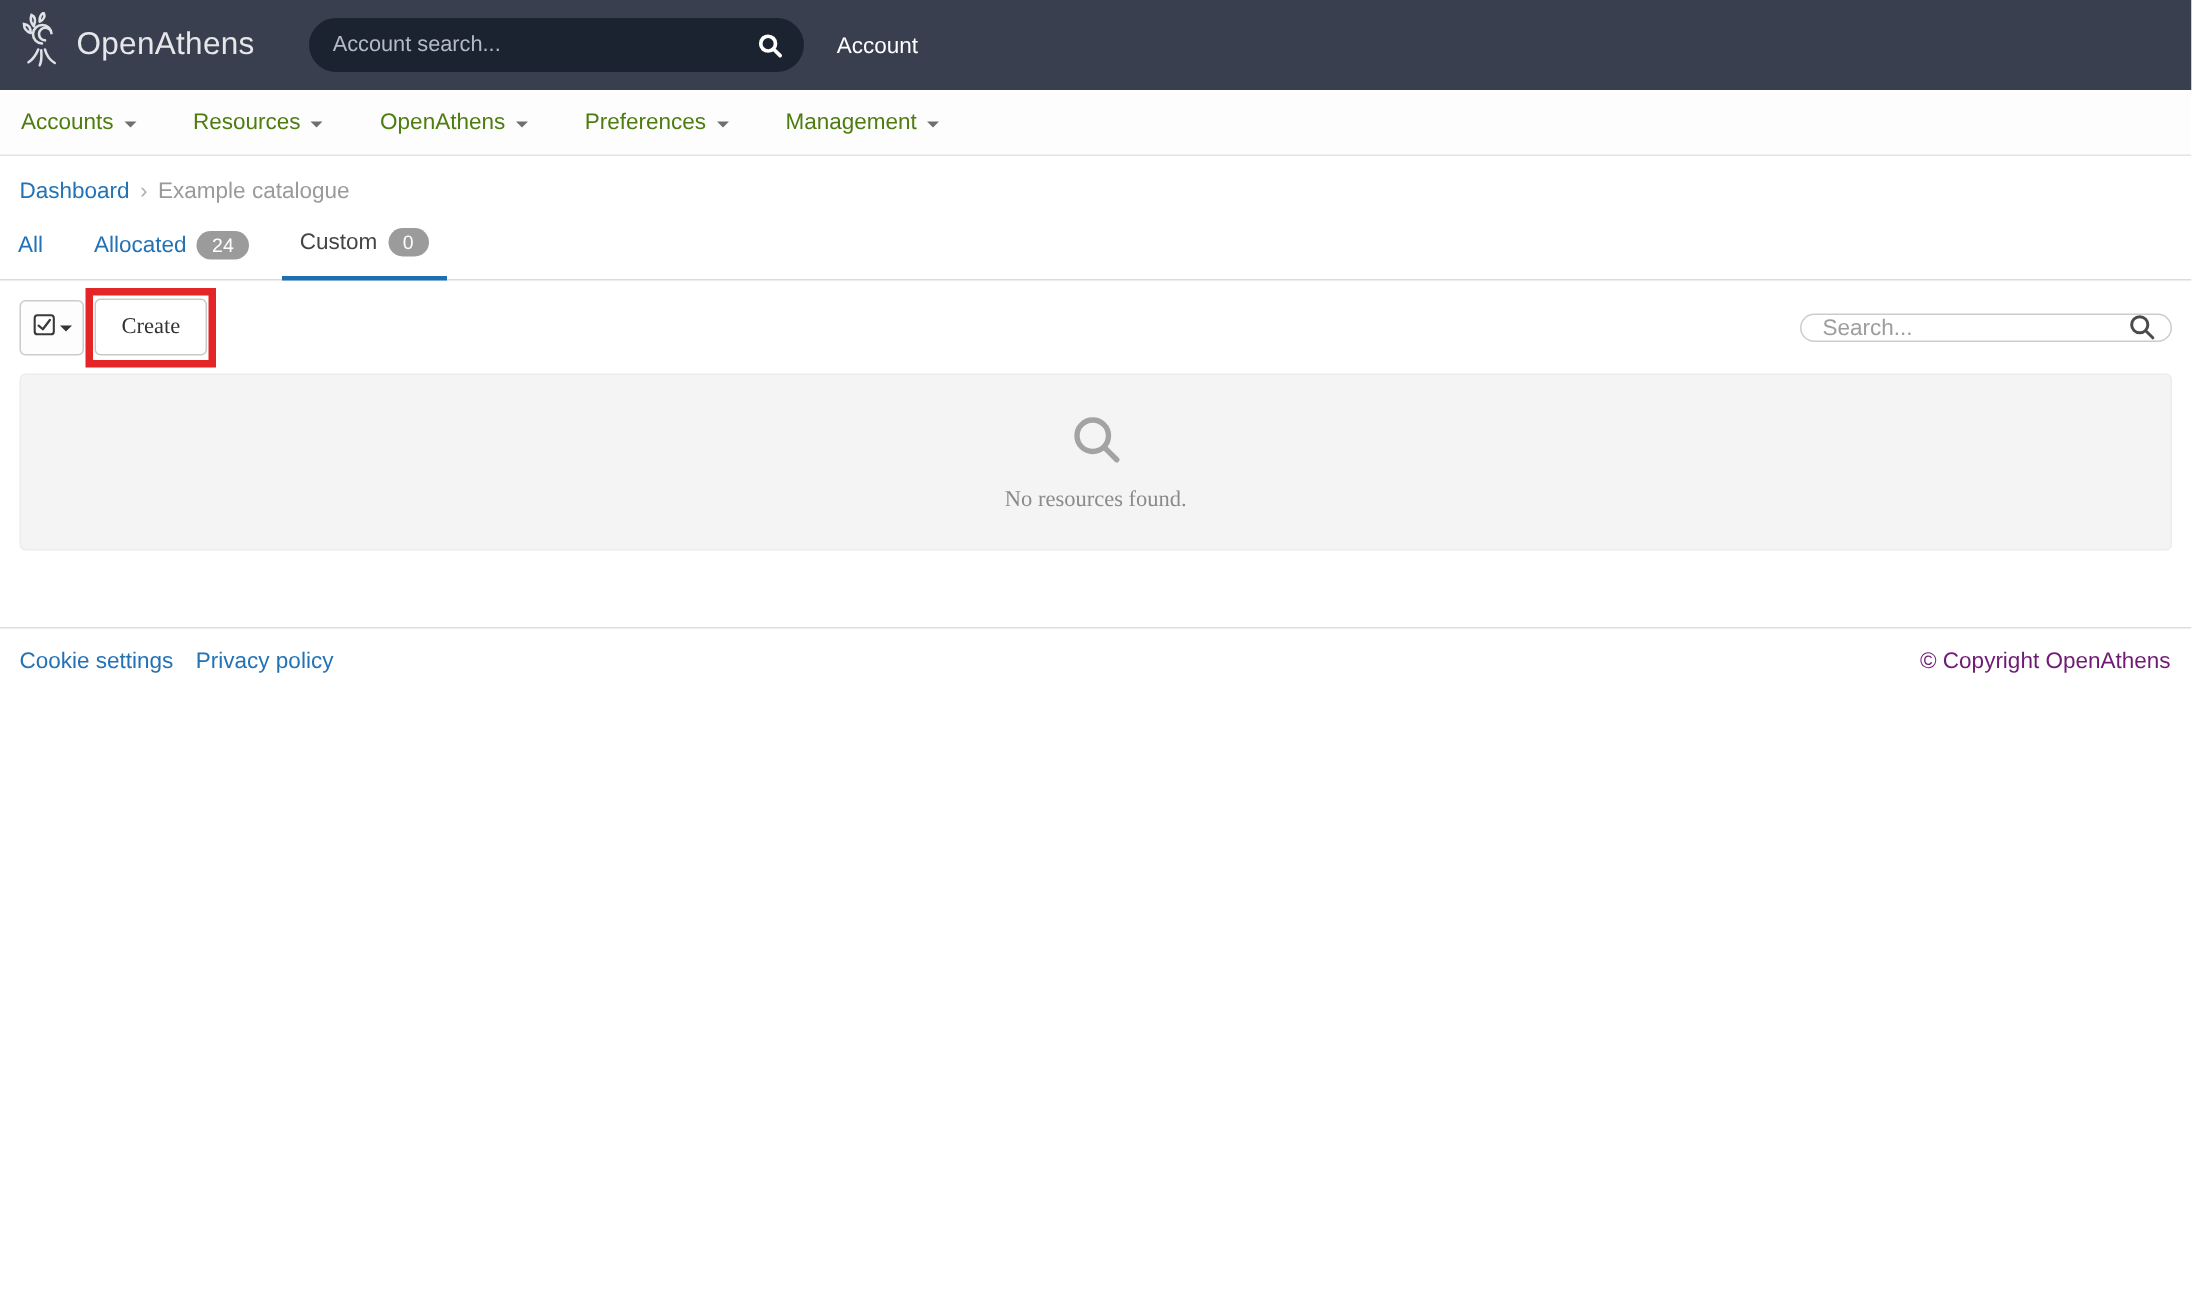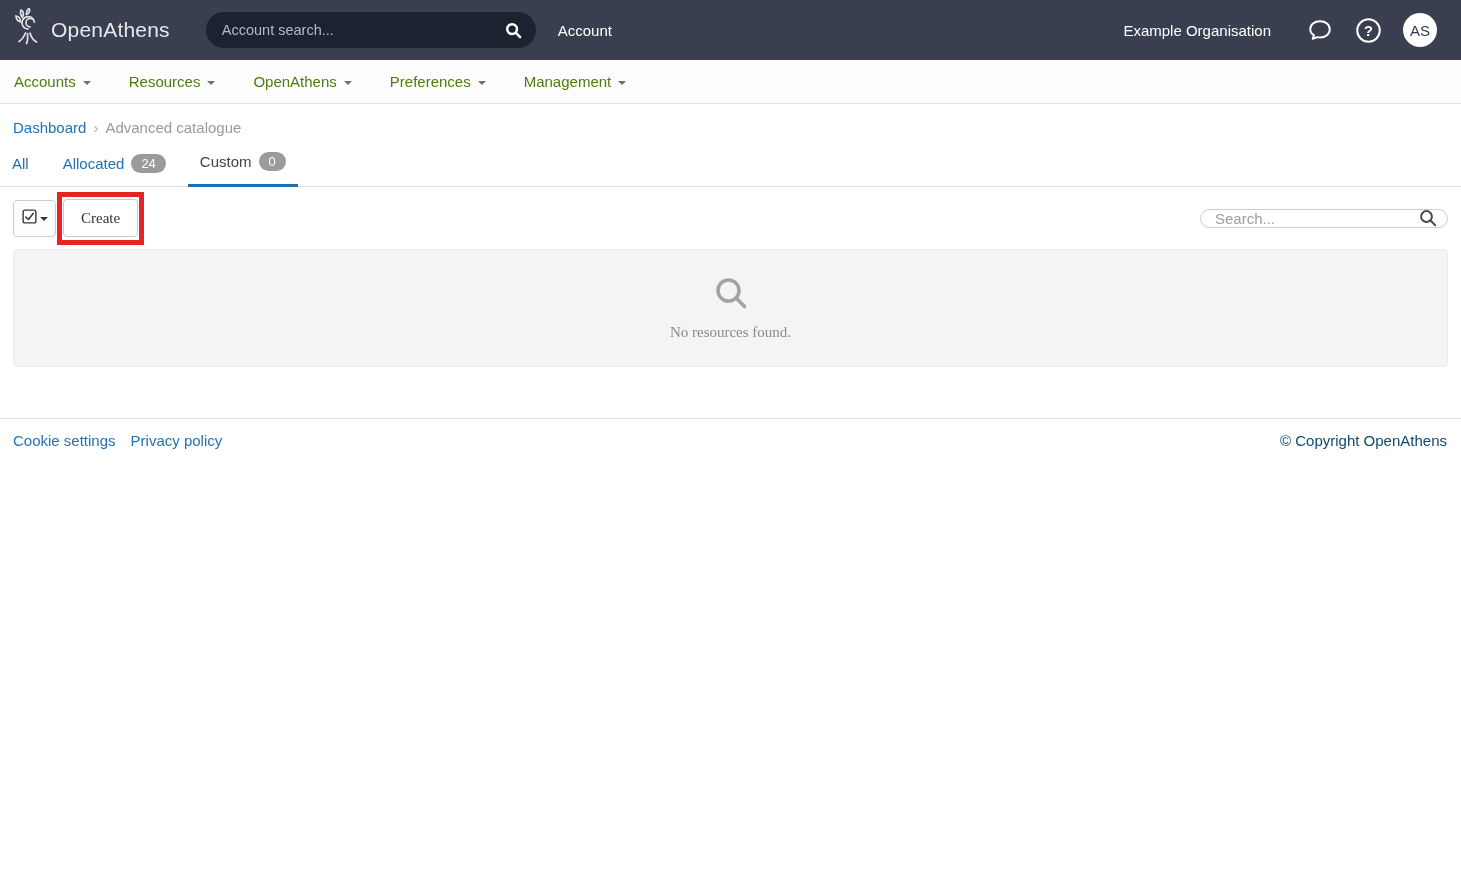--- a/index.html
+++ b/index.html
@@ -228,21 +228,21 @@
   
   .footer {
     margin-top: 51px;
     border-top: 1px solid #dddddd;
     padding: 13px 14px 0 13px;
     display: flex;
     align-items: center;
     font-size: 15px;
   }
   .footer a { color: #2272b5; text-decoration: none; margin-right: 15px; cursor: pointer; }
-  .copyright { margin-left: auto; color: #0c4a6e; }
+  .copyright { margin-left: auto; color: #701a75; }
 </style>
 </head>
 <body>
 
 <header class="top-header">
   <div class="logo">
     <span>
       <svg width="30" height="40" viewBox="0 0 30 40" fill="none" stroke="#dfe1e6" stroke-width="1.7" stroke-linecap="round">
         <path d="M14 21 a6.2 6.2 0 1 1 6.4 -6.2 a4.2 4.2 0 1 0 -4.4 4.1"></path>
         <path d="M11.5 25 q-2.5 6 -6.5 8.5"></path>
@@ -261,35 +261,20 @@
     <button class="search-btn">
       <svg width="17" height="17" viewBox="0 0 18 18" fill="none" stroke="currentColor" stroke-width="2.6" stroke-linecap="round">
         <circle cx="7.5" cy="7.5" r="5.2"></circle>
         <line x1="11.6" y1="11.6" x2="16" y2="16"></line>
       </svg>
     </button>
   </div>
 
   <a class="advanced-link">Account</a>
 
-  <div class="header-right">
-    <span class="org-name">Example Organisation</span>
-    <button class="icon-btn chat">
-      <svg width="26" height="26" viewBox="0 0 24 24" fill="none" stroke="currentColor" stroke-width="1.8" stroke-linejoin="round">
-        <path d="M12 4 C6.9 4 3 7.2 3 11.2 c0 2.3 1.3 4.3 3.4 5.6 L5.3 20.2 l4-1.6 c0.9 0.2 1.8 0.3 2.7 0.3 5.1 0 9-3.2 9-7.7 S17.1 4 12 4 z"></path>
-      </svg>
-    </button>
-    <button class="icon-btn help">
-      <svg width="27" height="27" viewBox="0 0 24 24">
-        <circle cx="12" cy="12" r="10" fill="none" stroke="currentColor" stroke-width="1.8"></circle>
-        <text x="12" y="16.6" text-anchor="middle" font-size="13" font-weight="bold" fill="currentColor" font-family="Liberation Sans, sans-serif">?</text>
-      </svg>
-    </button>
-    <button class="avatar">AS</button>
-  </div>
 </header>
 
 <nav class="nav-bar">
   <button class="nav-item">
     <span>Accounts</span>
     <span class="caret"></span>
   </button>
   <button class="nav-item">
     <span>Resources</span>
     <span class="caret"></span>
@@ -304,21 +289,21 @@
   </button>
   <button class="nav-item">
     <span>Management</span>
     <span class="caret"></span>
   </button>
 </nav>
 
 <div class="breadcrumb">
   <a>Dashboard</a>
   <span class="sep">›</span>
-  <span class="current">Advanced catalogue</span>
+  <span class="current">Example catalogue</span>
 </div>
 
 <div class="tabs">
   <a class="tab">
     <span>All</span>
   </a>
   <a class="tab">
     <span>Allocated</span>
     <span class="badge">24</span>
   </a>

